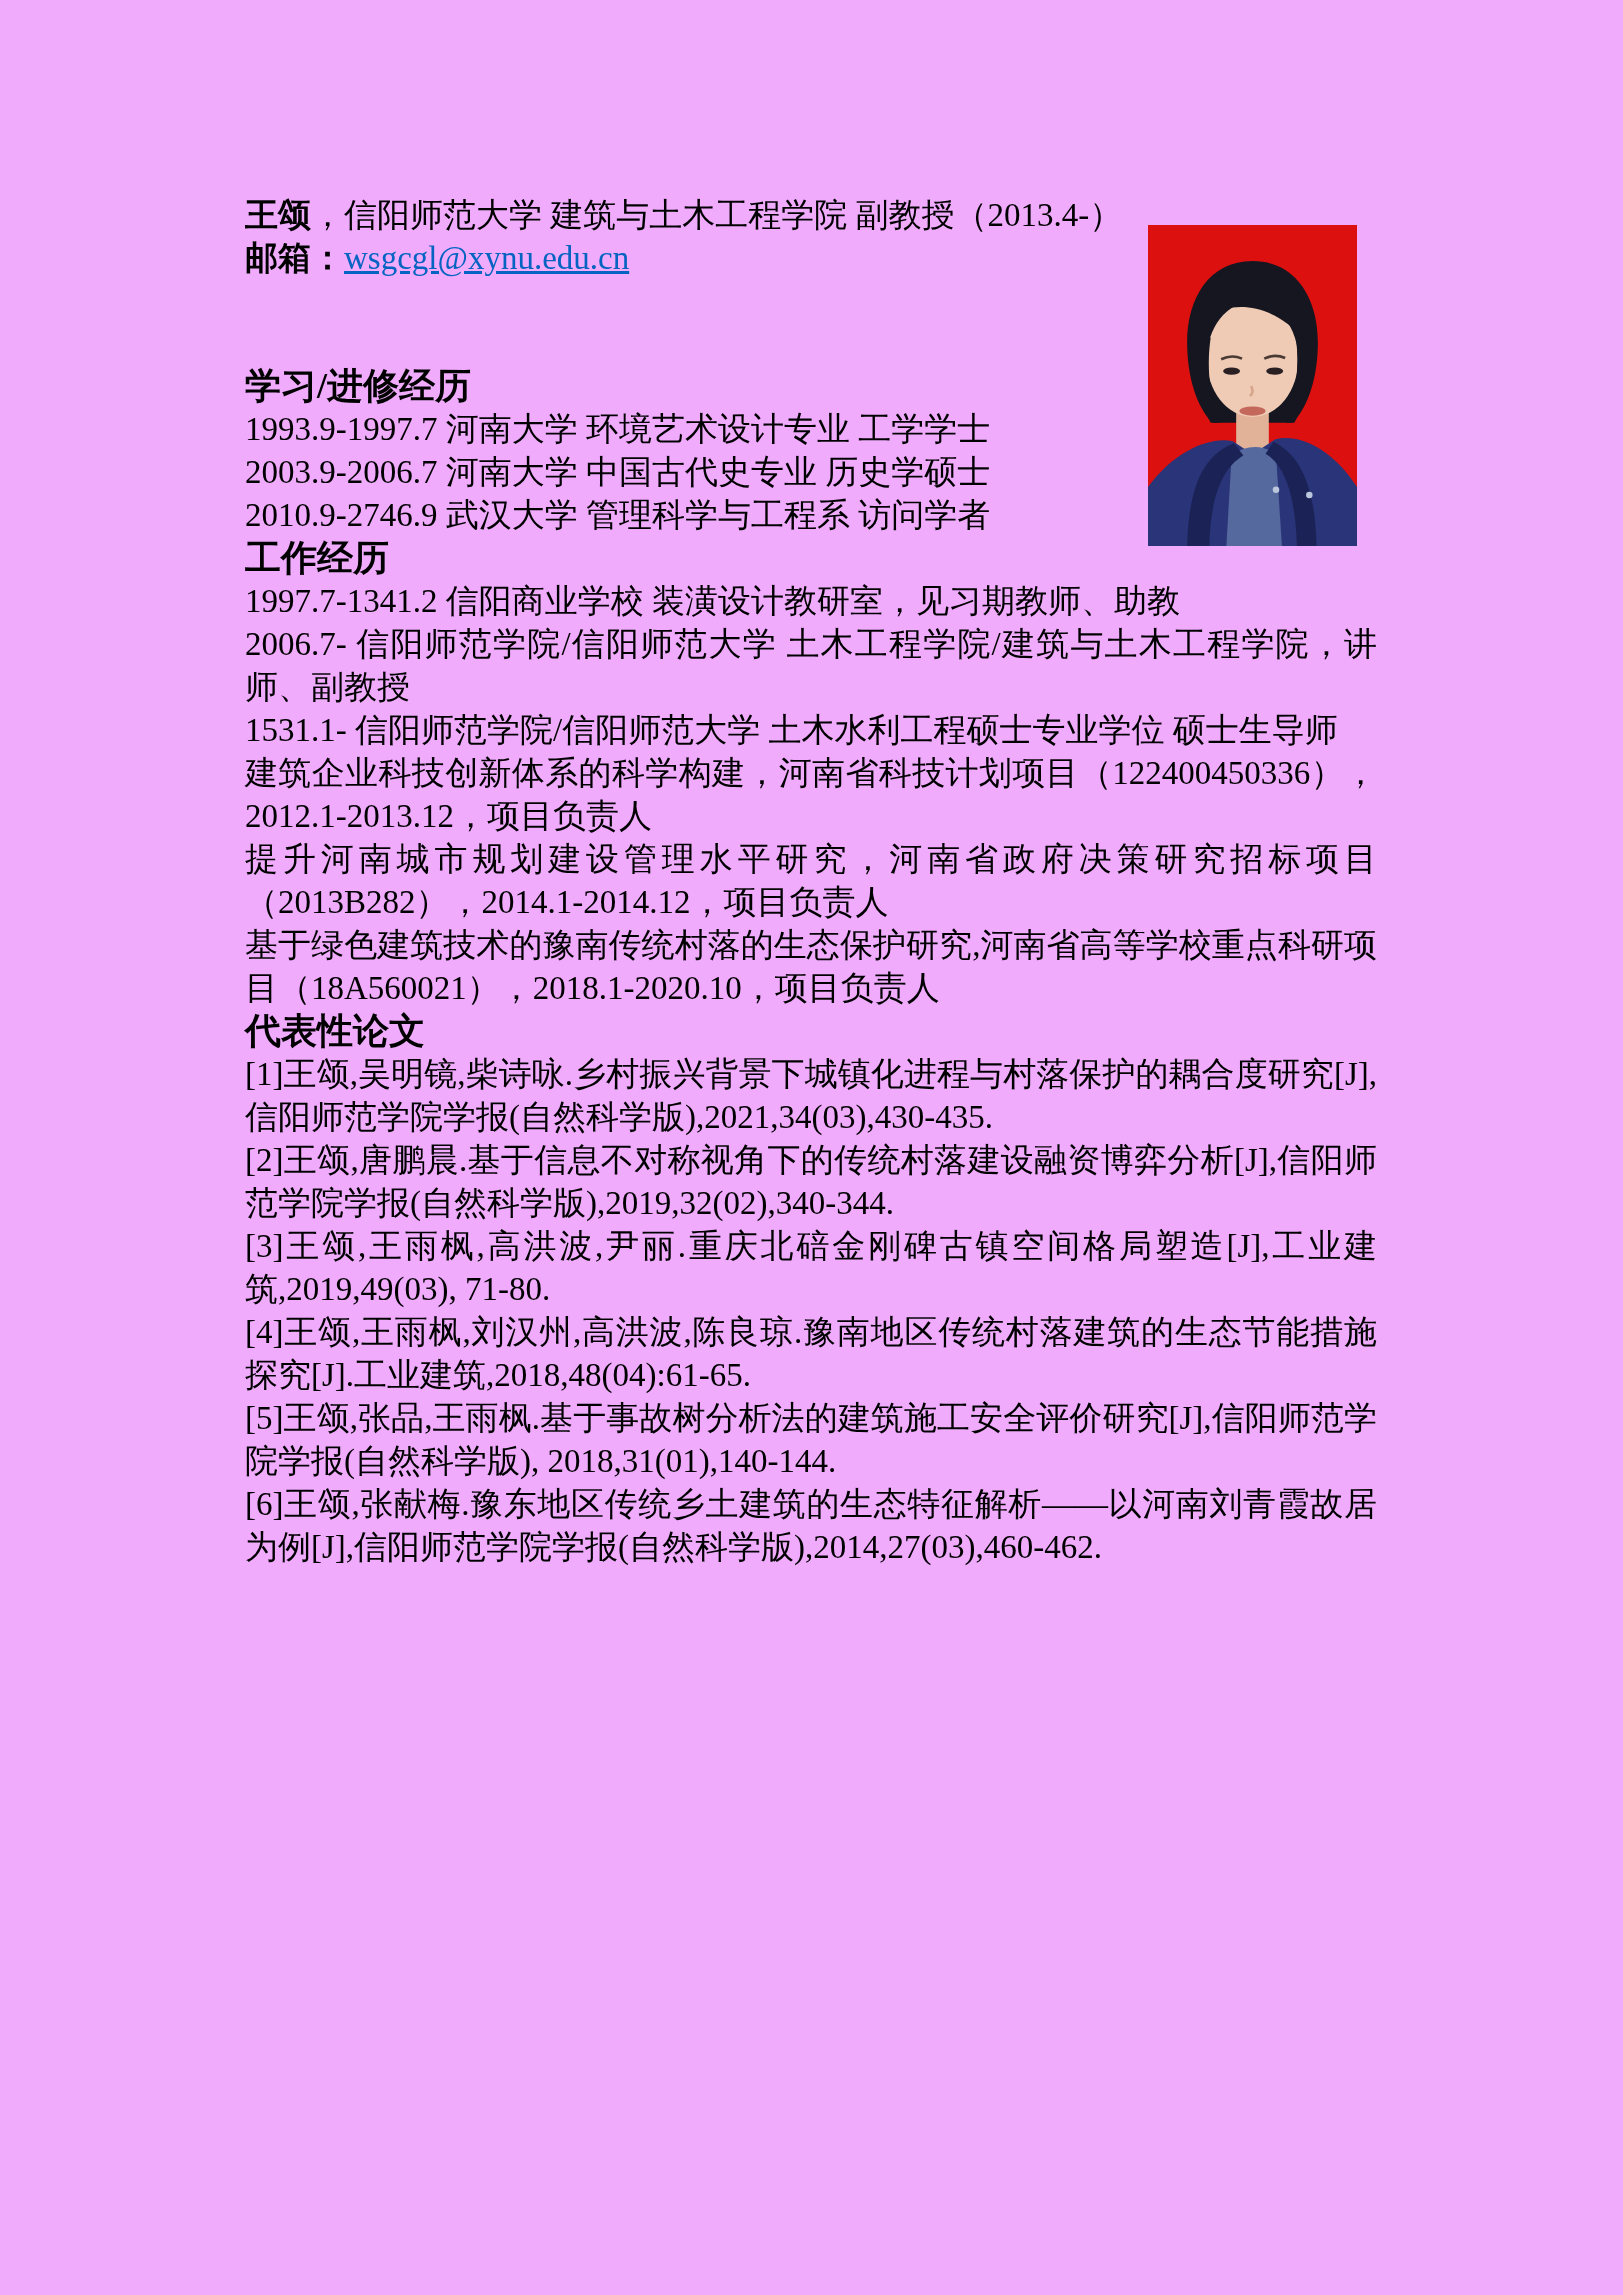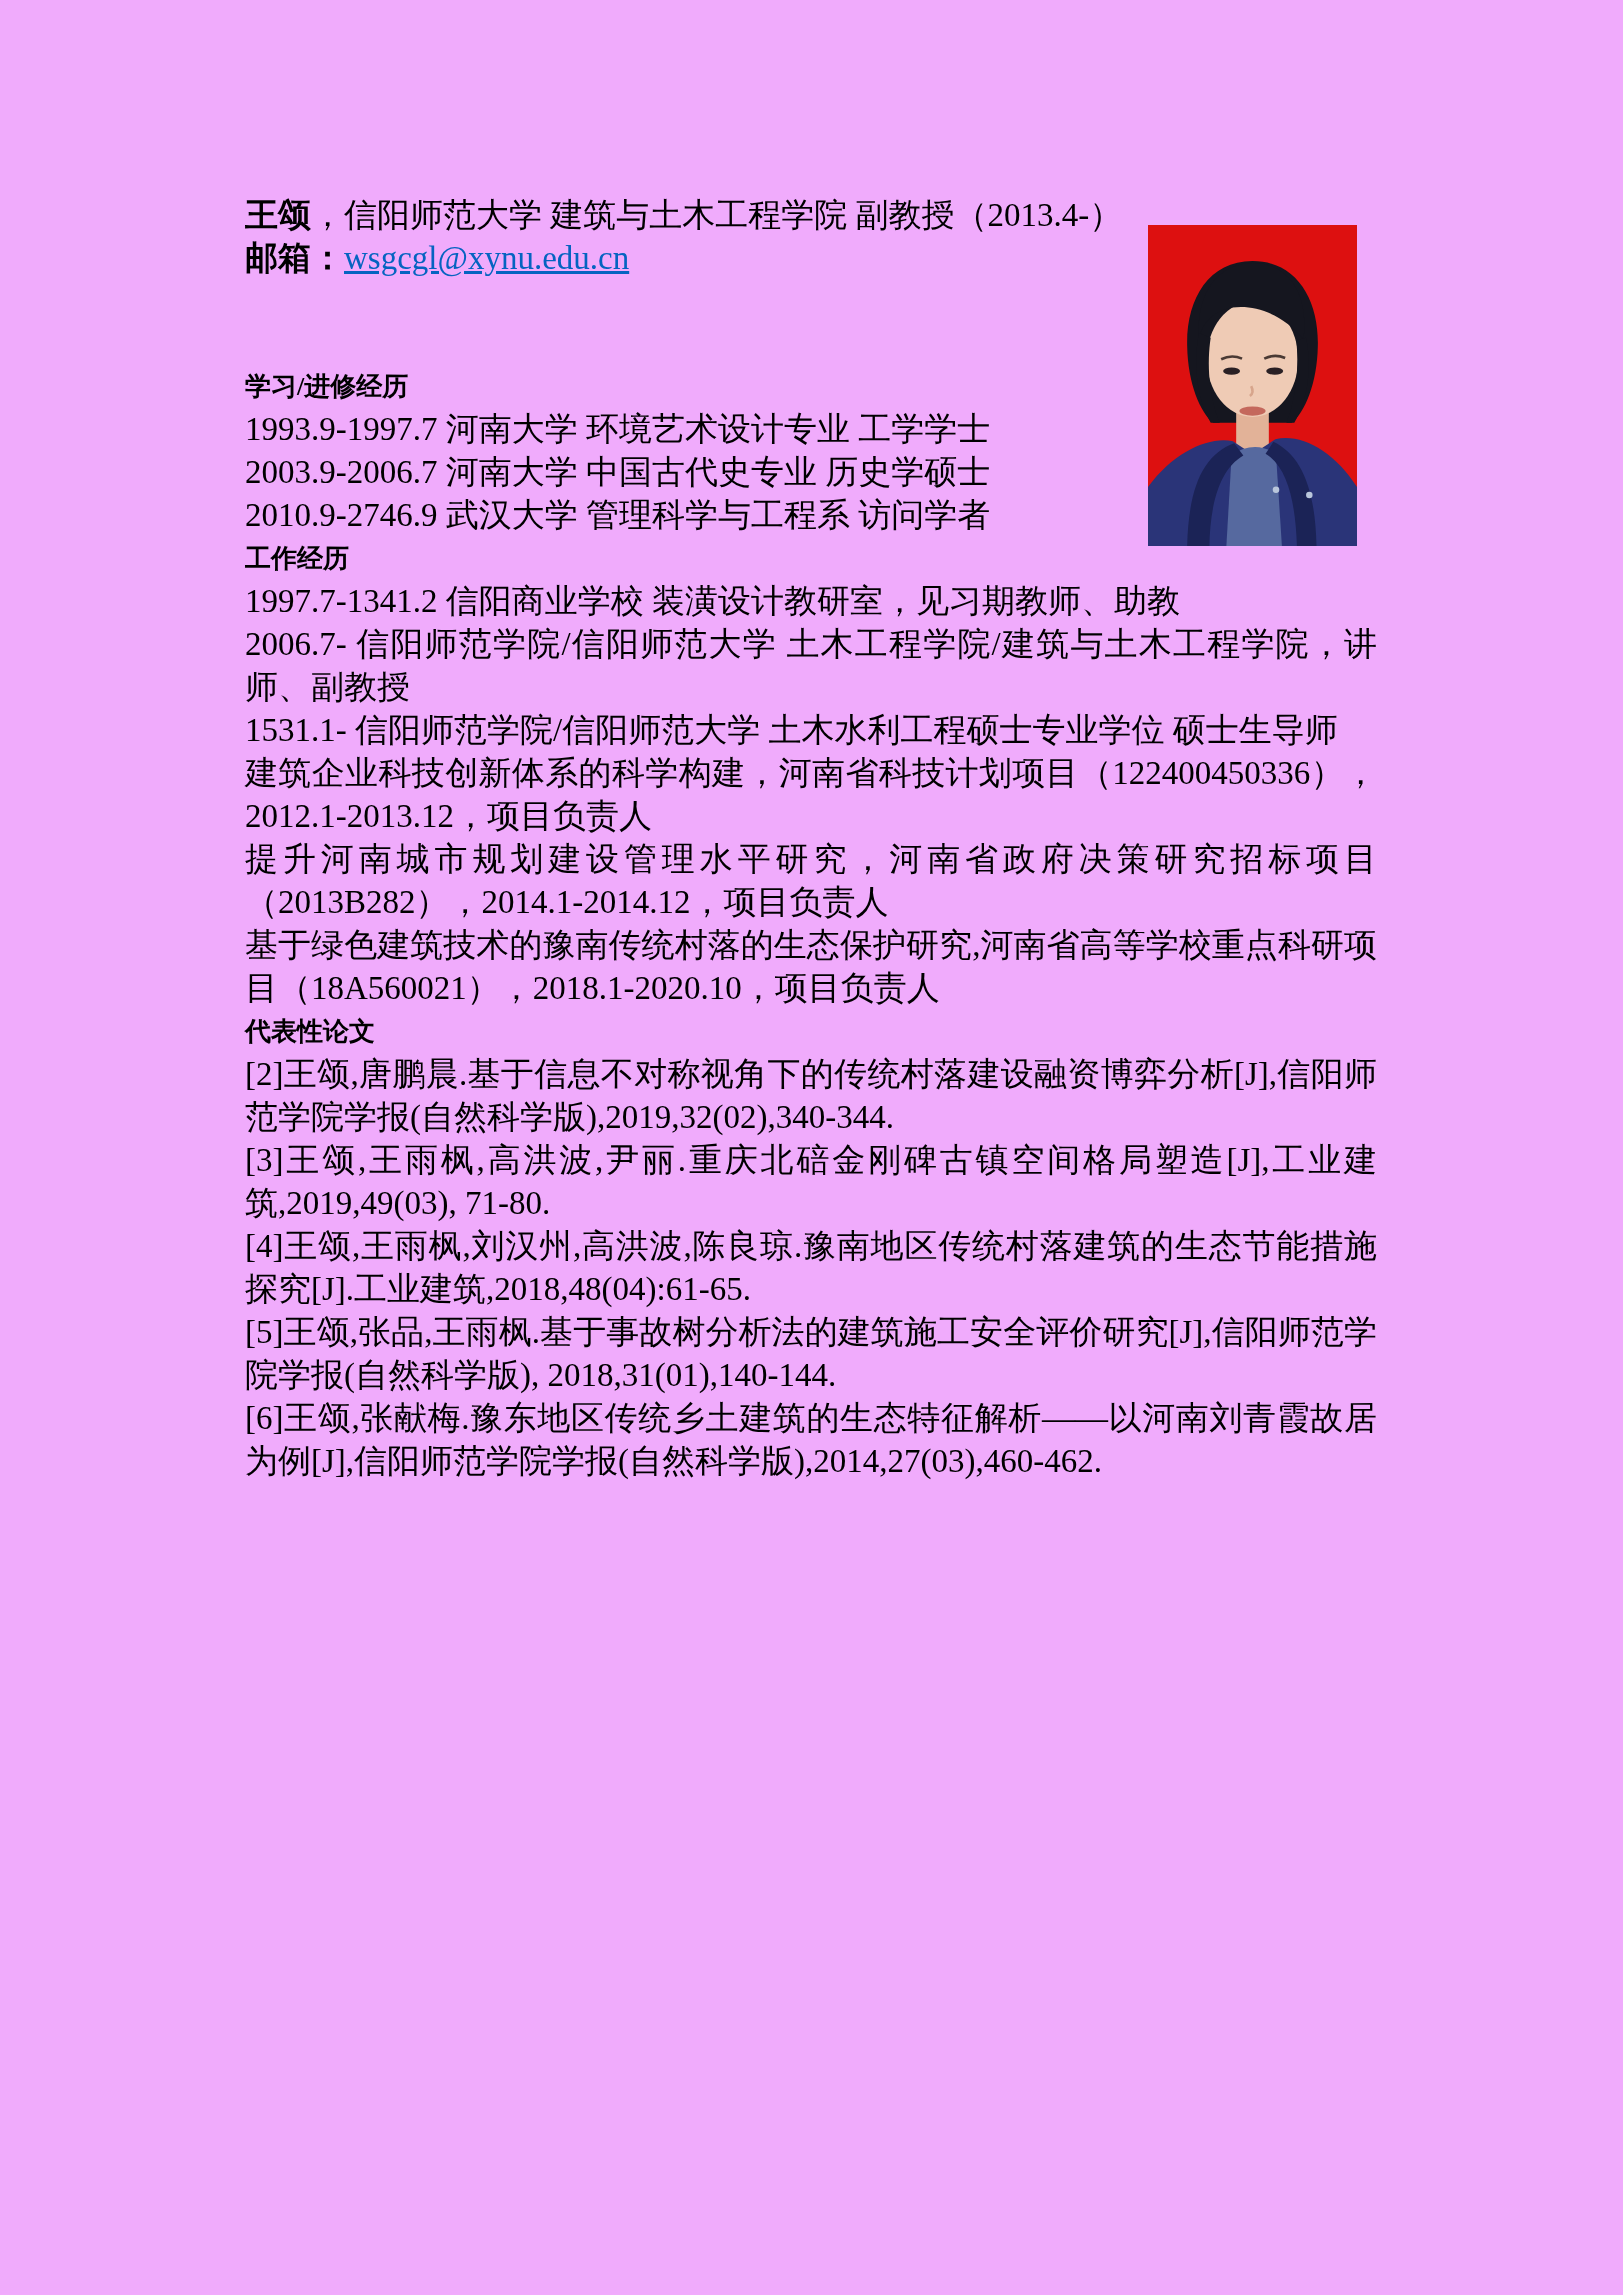--- a/index.html
+++ b/index.html
@@ -7,21 +7,21 @@
     width:1623px;height:2295px;background:#ffffff;
     font-family:"Liberation Serif","DejaVu Serif",serif;
     color:#000;
   }
   .page{position:relative;width:1623px;height:2295px;background:#f0abfc;overflow:hidden;}
   .content{
     position:absolute;left:245px;top:194px;width:1132px;
     font-size:33px;line-height:43px;text-align:justify;
   }
   p{margin:0;padding:0;}
-  .h{margin:0;padding:0;font-size:26px;line-height:43px;font-weight:bold;text-align:left;}
+  .h{margin:0;padding:0;font-size:36px;line-height:43px;font-weight:bold;text-align:left;}
   .b{font-weight:bold;}
   .gap2{margin-top:85px;}
   .gap1{}
   a.email{color:#0563C1;text-decoration:underline;}
   .photo{position:absolute;left:1148px;top:225px;width:209px;height:321px;}
   .photo svg{display:block;width:100%;height:100%;}
 </style>
 </head>
 <body>
 
@@ -92,20 +92,21 @@
       <div>
           <p>建筑企业科技创新体系的科学构建，河南省科技计划项目（122400450336），2012.1-2013.12，项目负责人</p>
           <p>提升河南城市规划建设管理水平研究，河南省政府决策研究招标项目（2013B282），2014.1-2014.12，项目负责人</p>
           <p>基于绿色建筑技术的豫南传统村落的生态保护研究,河南省高等学校重点科研项目（18A560021），2018.1-2020.10，项目负责人</p>
         </div>
     </section>
 
     <section>
       <h2 class="h">代表性论文</h2>
       <div>
+          <p>[1]王颂,吴明镜,柴诗咏.乡村振兴背景下城镇化进程与村落保护的耦合度研究[J],信阳师范学院学报(自然科学版),2021,34(03),430-435.</p>
           <p>[2]王颂,唐鹏晨.基于信息不对称视角下的传统村落建设融资博弈分析[J],信阳师范学院学报(自然科学版),2019,32(02),340-344.</p>
           <p>[3]王颂,王雨枫,高洪波,尹丽.重庆北碚金刚碑古镇空间格局塑造[J],工业建筑,2019,49(03), 71-80.</p>
           <p>[4]王颂,王雨枫,刘汉州,高洪波,陈良琼.豫南地区传统村落建筑的生态节能措施探究[J].工业建筑,2018,48(04):61-65.</p>
           <p>[5]王颂,张品,王雨枫.基于事故树分析法的建筑施工安全评价研究[J],信阳师范学院学报(自然科学版), 2018,31(01),140-144.</p>
           <p>[6]王颂,张献梅.豫东地区传统乡土建筑的生态特征解析——以河南刘青霞故居为例[J],信阳师范学院学报(自然科学版),2014,27(03),460-462.</p>
         </div>
     </section>
 
   </div>
 </div>

